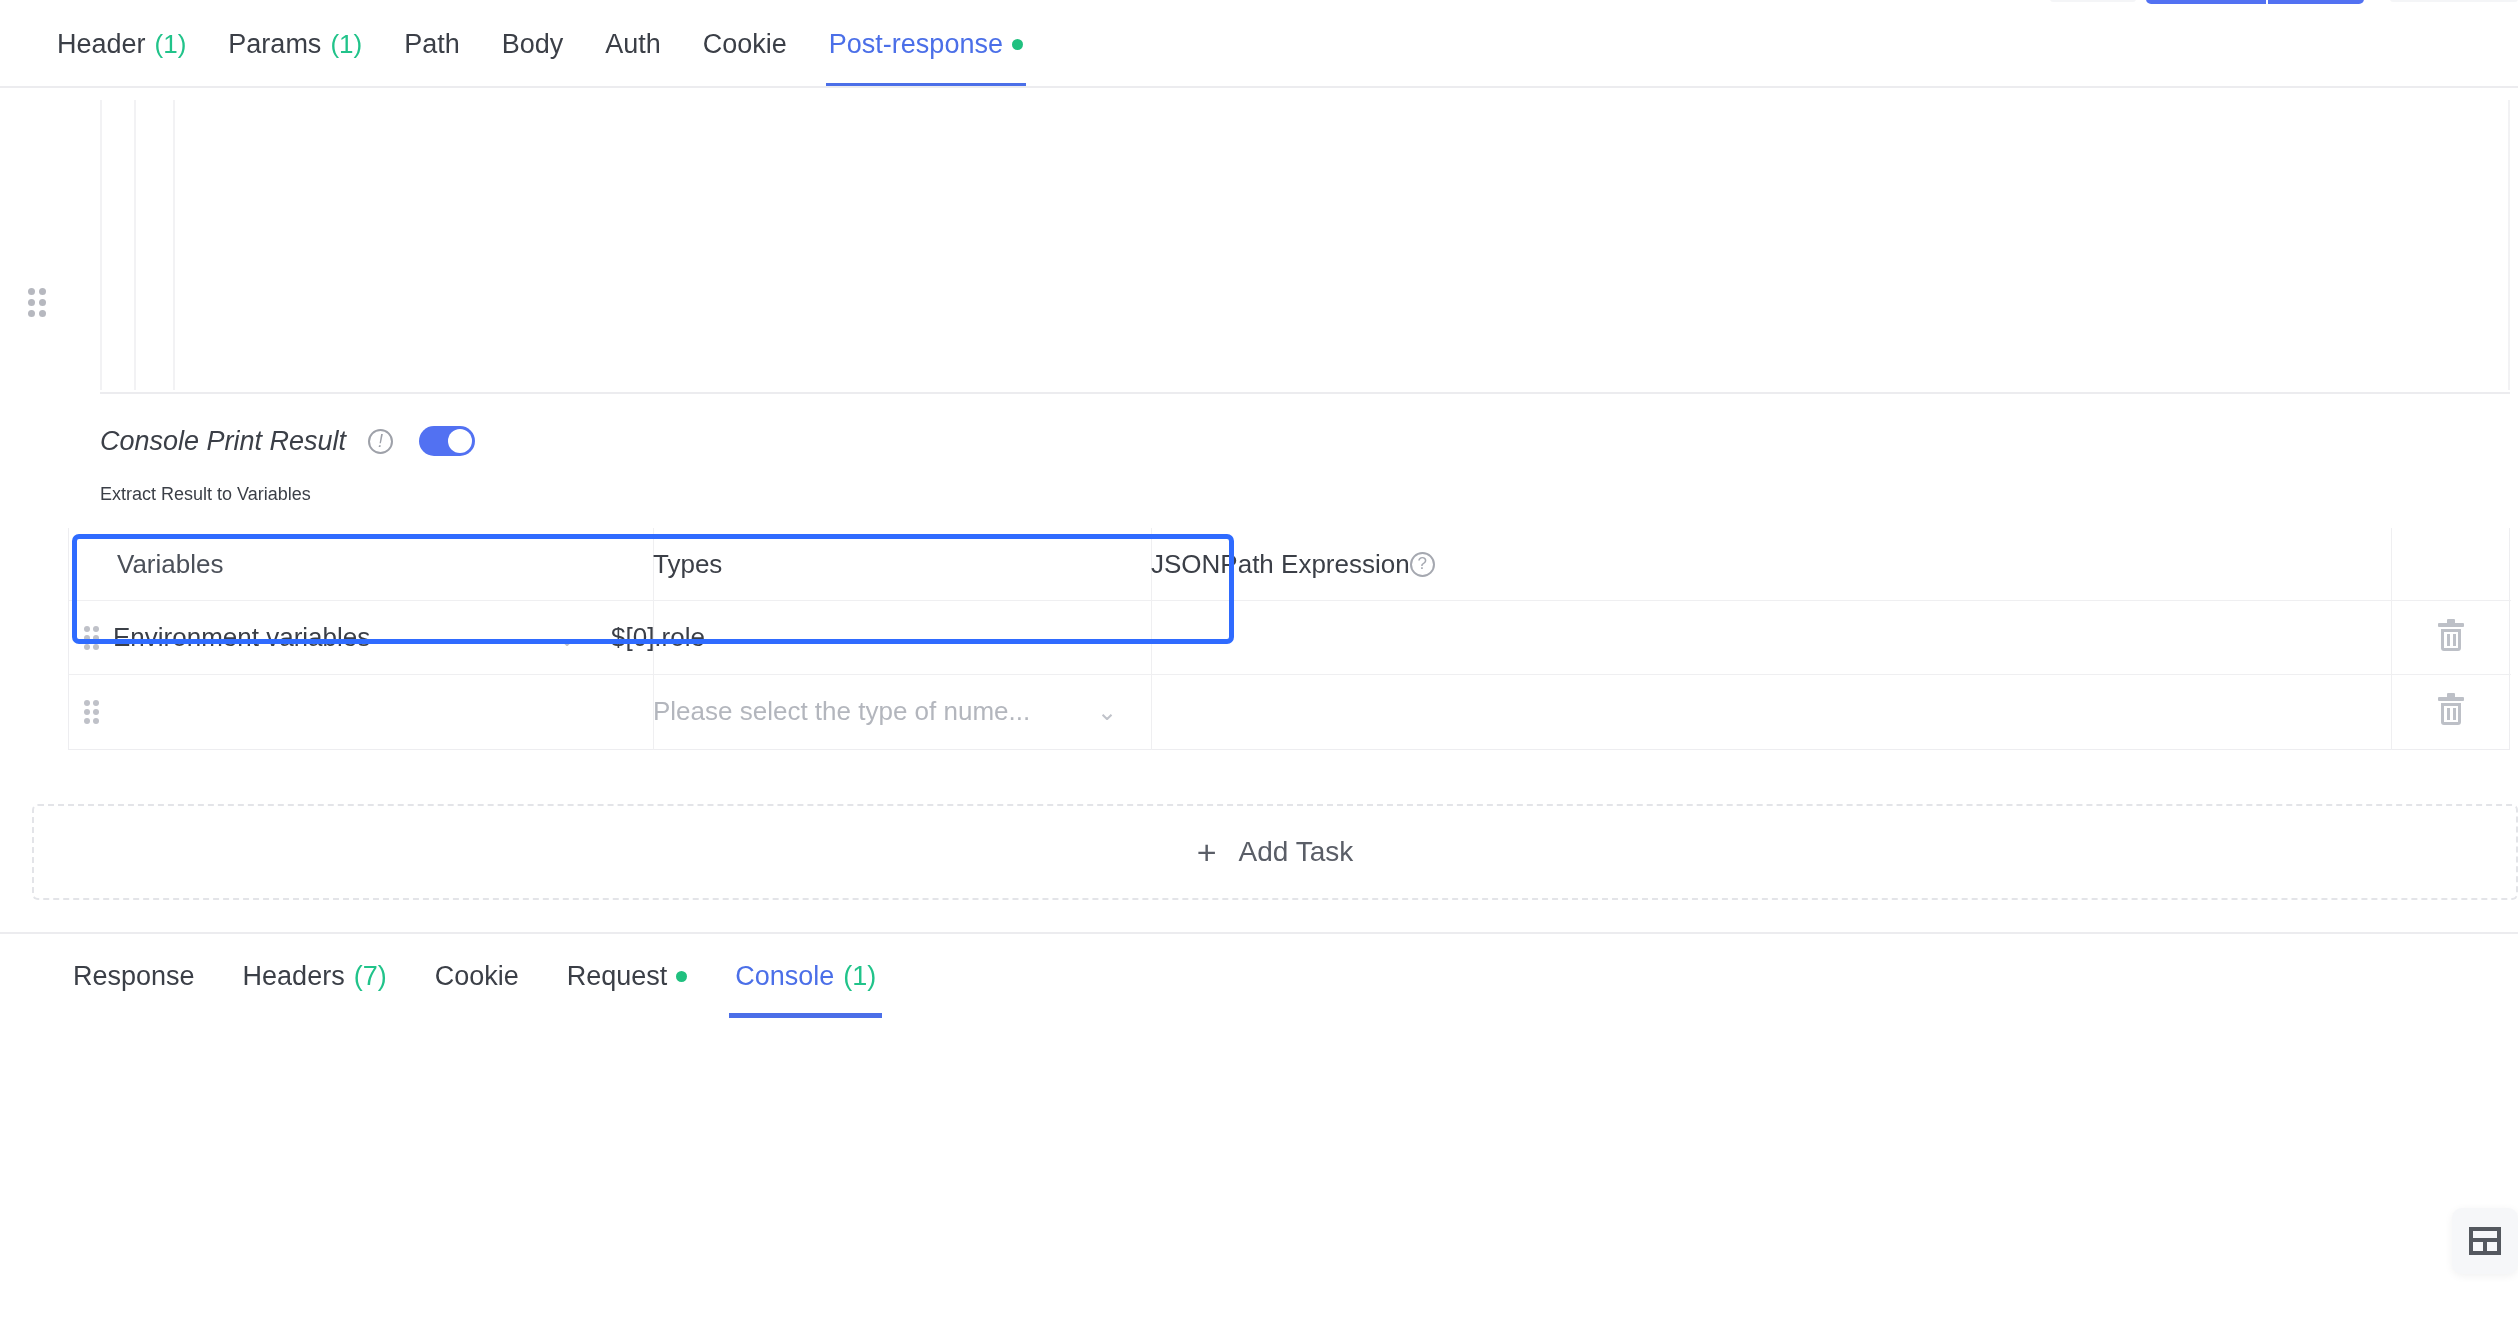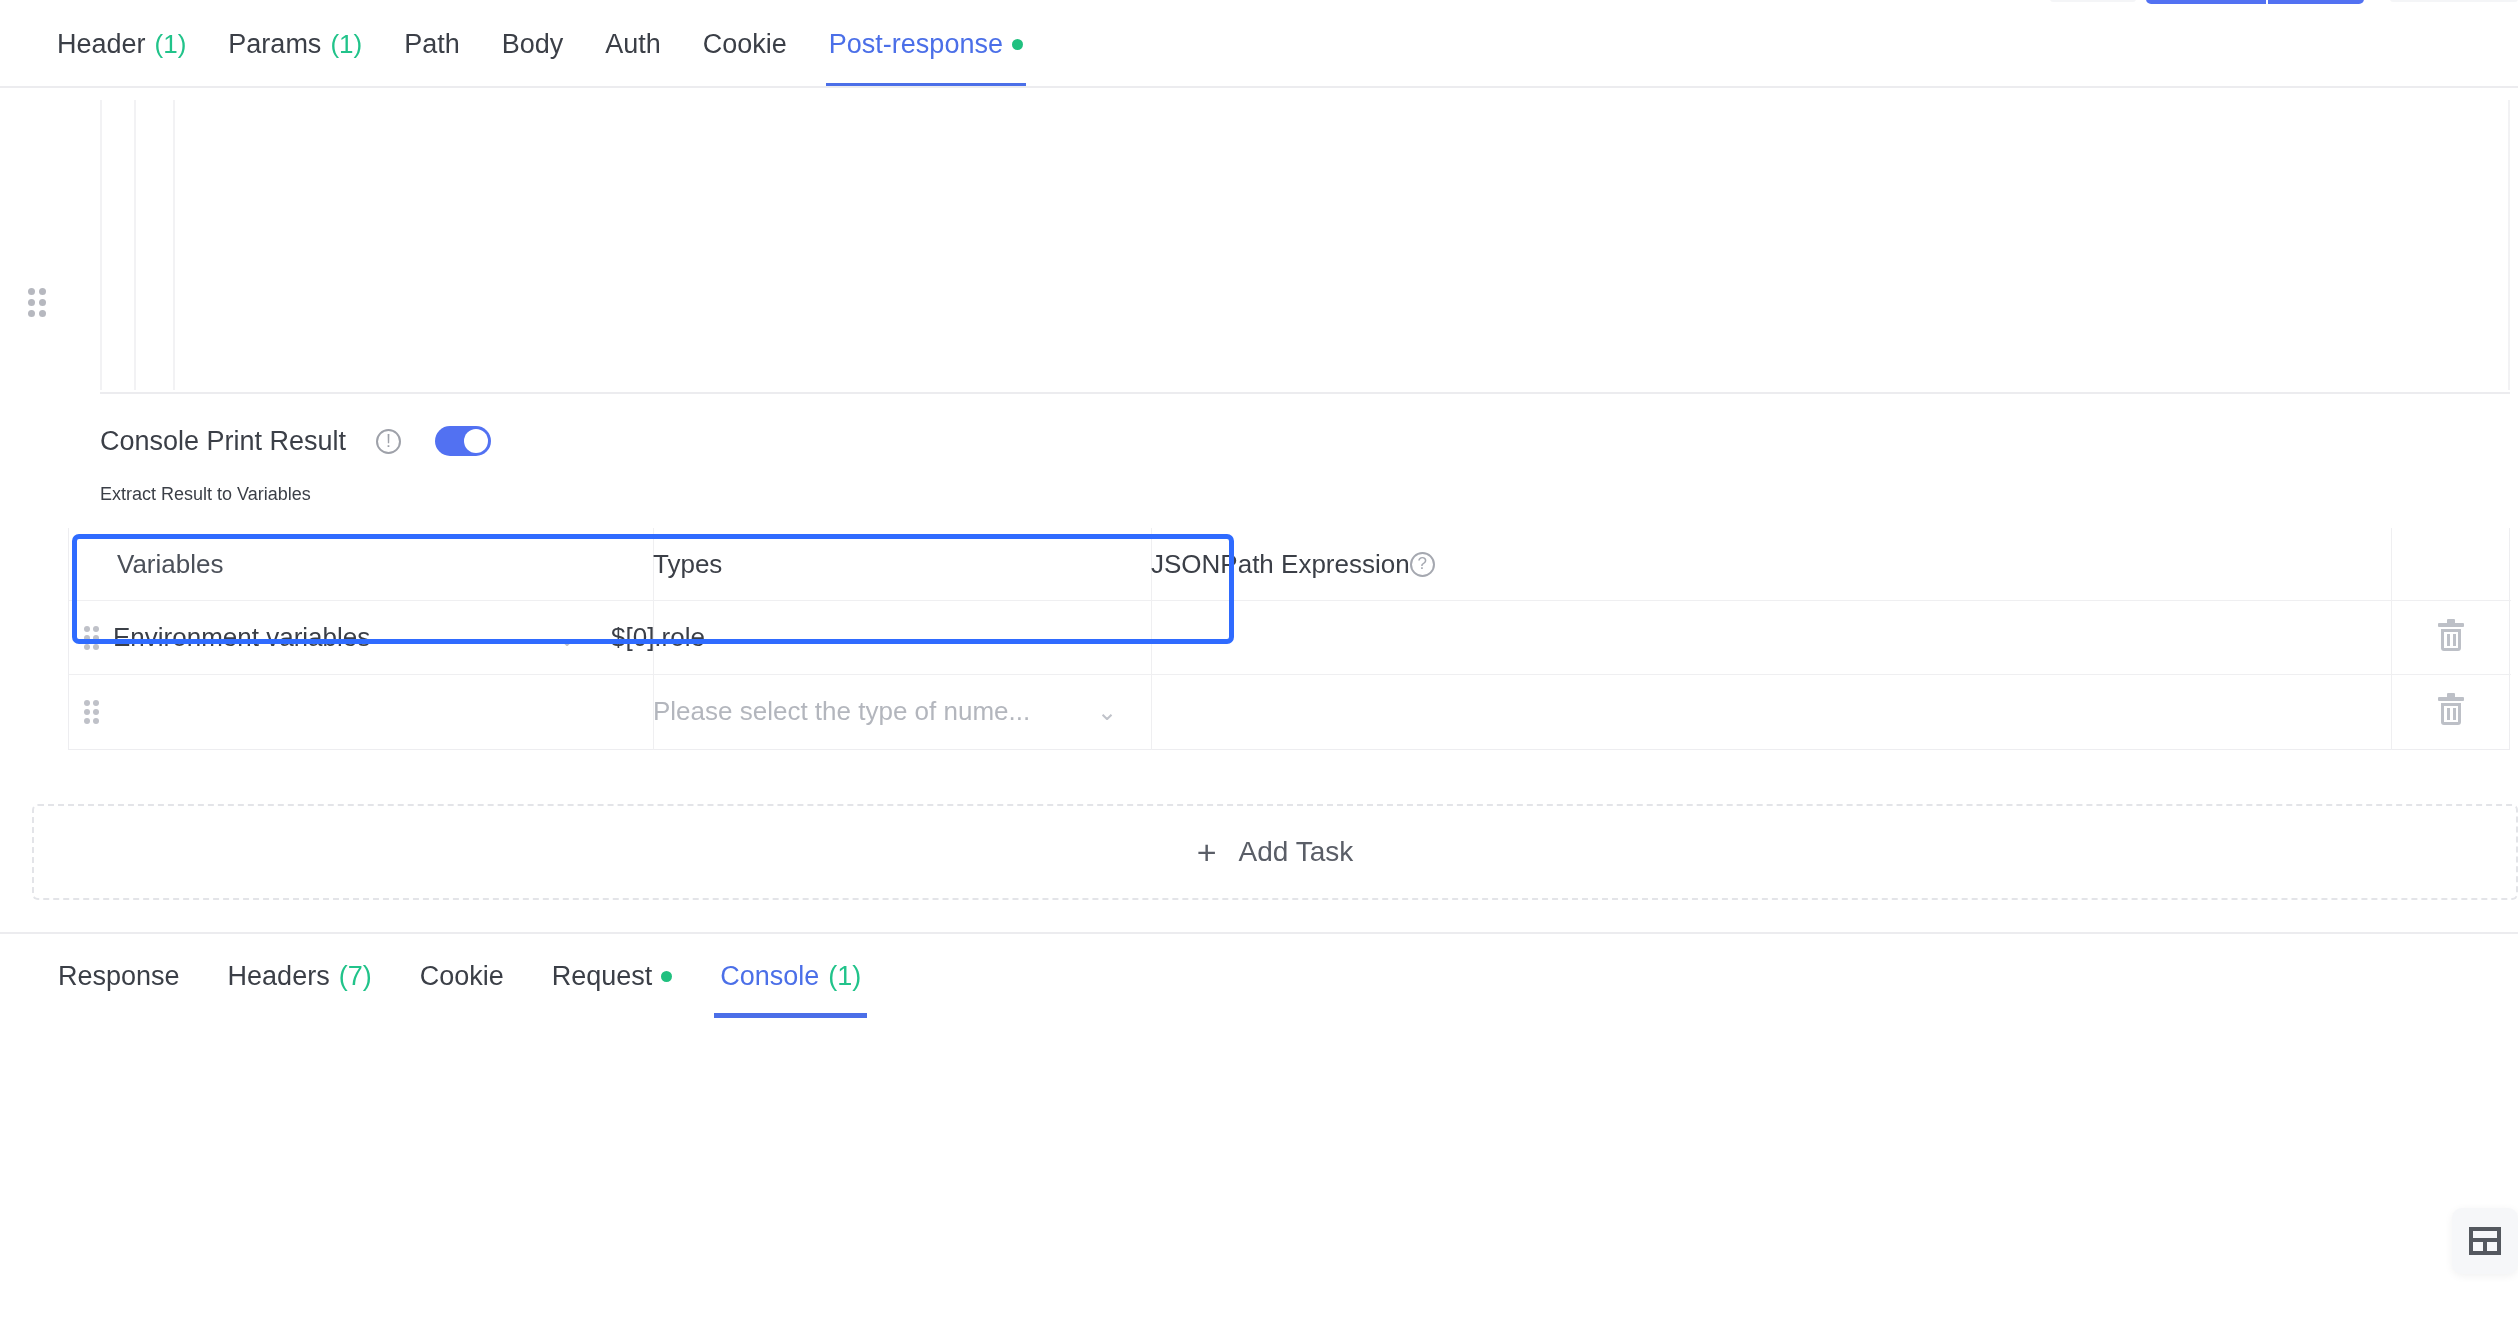--- a/index.html
+++ b/index.html
@@ -63,21 +63,21 @@
     gap:4px; align-content:center;
   }
   .left-drag-handle i{ width:7px; height:7px; border-radius:50%; background:#b6b8bf; display:block; }
 
   .editor-bottom-line{
     position:absolute; left:100px; top:392px; width:2410px; height:2px; background:#ececef;
   }
 
   
   .cpr-row{
-    position:absolute; left:100px; top:418px; height:46px; display:flex; align-items:center; gap:8px;
+    position:absolute; left:100px; top:418px; height:46px; display:flex; align-items:center; gap:0;font-style:italic;
   }
   .cpr-label{ font-size:27px; color:#3b3f47; }
   .info-icon{
     width:25px; height:25px; border-radius:50%; border:2px solid #9ea1a9;
     margin-left:22px; display:flex; align-items:center; justify-content:center;
     font-size:18px; color:#9ea1a9; line-height:1; cursor:pointer;
   }
   .toggle{
     margin-left:26px; width:56px; height:30px; border-radius:15px; background:#5271f2;
     position:relative; cursor:pointer;
@@ -136,21 +136,21 @@
     position:absolute; left:32px; top:804px; width:2486px; height:96px;
     border:2px dashed #e3e4e8; border-radius:6px; display:flex; align-items:center; justify-content:center;
     cursor:pointer; background:#fff;
   }
   .addtask{ display:flex; align-items:center; gap:22px; font-size:28px; color:#5a5e67; }
   .plus{ font-size:34px; color:#5a5e67; line-height:1; }
 
   
   .resp-sep{ position:absolute; left:0; top:932px; width:2518px; height:2px; background:#ececef; }
   .resp-bar{
-    position:absolute; left:0; top:934px; width:2518px; height:84px; display:flex; align-items:flex-end;
+    position:absolute; left:0; top:934px; width:2518px; height:84px; display:flex; align-items:flex-end;padding-left:15px;
   }
   .resp-tabs{ display:flex; align-items:center; padding-left:34px; }
   .resp-tab{
     position:relative; height:84px; display:flex; align-items:center; gap:9px; padding:0 24px;
     font-size:27px; color:#3b3f47; cursor:pointer; white-space:nowrap;
   }
   .resp-tab .cnt{ color:#21c38a; }
   .resp-tab.active{ color:#4b6fe8; }
   .resp-tab.active .underline{ position:absolute; left:18px; right:18px; bottom:0; height:5px; background:#4b6fe8; }
 

